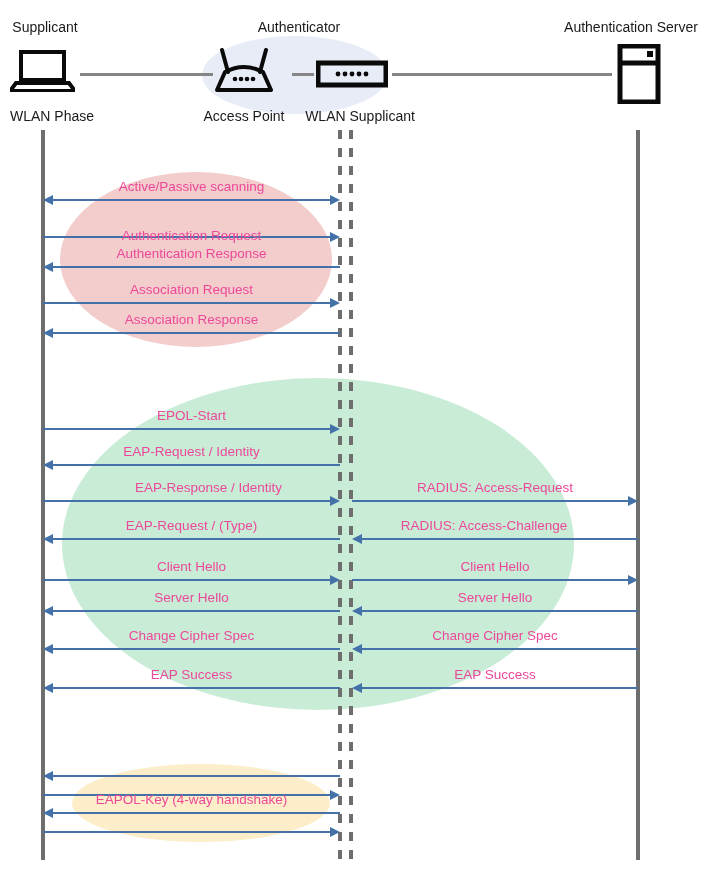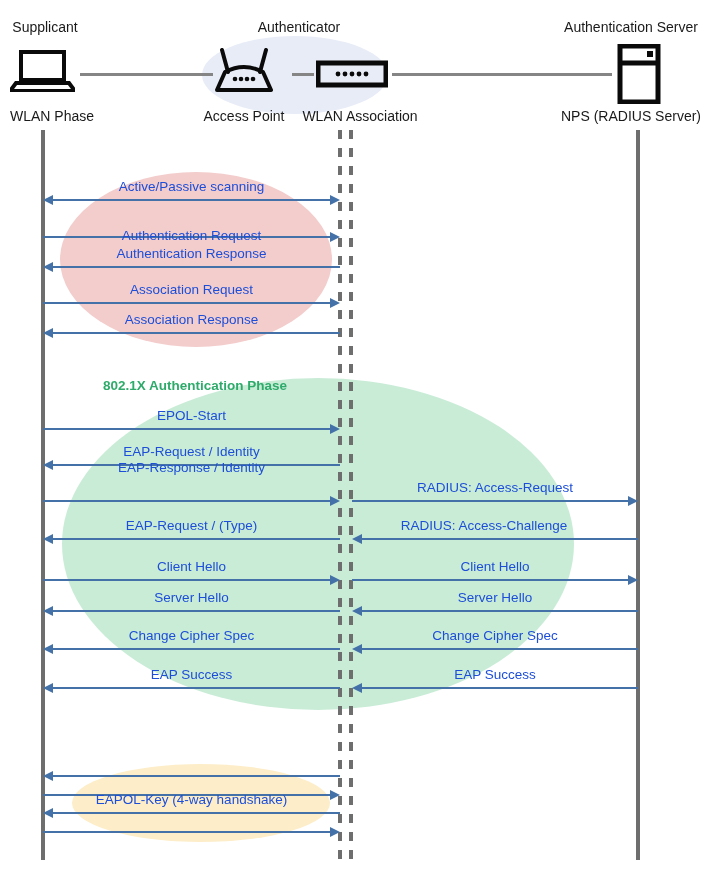--- a/index.html
+++ b/index.html
@@ -81,21 +81,21 @@
     font-weight: 600;
     text-align: center;
     white-space: pre-line;
     line-height: 19px;
   }
 
   
   .msg-label {
     position: absolute;
     font-size: 13.5px;
-    color: #1d4ed8;
+    color: #ec4899;
     text-align: center;
     white-space: nowrap;
   }
   .arrow-line {
     position: absolute;
     height: 2px;
     background: #4472a8;
   }
   .arrow-head {
     position: absolute;
@@ -154,33 +154,31 @@
   <div class="icon-wrap" style="left:617px; top:44px; width:44px; height:60px;">
     <svg viewBox="0 0 44 60" width="44" height="60" aria-hidden="true">
       <rect x="3" y="2" width="38" height="56" fill="none" stroke="#0a0a0a" stroke-width="5"></rect>
       <line x1="3" y1="19" x2="41" y2="19" stroke="#0a0a0a" stroke-width="5"></line>
       <rect x="30" y="7" width="6" height="6" fill="#0a0a0a"></rect>
     </svg>
   </div>
 
   <div class="device-label" style="left:0px; top:108px; width:104px;">WLAN Phase</div>
   <div class="device-label" style="left:190px; top:108px; width:108px;">Access Point</div>
-  <div class="device-label" style="left:300px; top:108px; width:120px;">WLAN Association</div>
-  <div class="device-label" style="left:548px; top:108px; width:166px;">NPS (RADIUS Server)</div>
+  <div class="device-label" style="left:300px; top:108px; width:120px;">WLAN Supplicant</div>
 
   <div class="phase-ellipse pink" style="left:60px; top:172px; width:272px; height:175px;"></div>
   <div class="phase-ellipse green" style="left:62px; top:378px; width:512px; height:332px;"></div>
   <div class="phase-ellipse orange" style="left:72px; top:764px; width:258px; height:78px;"></div>
 
   <div class="lifeline-solid" style="left:41px; top:130px; height:730px;"></div>
   <div class="lifeline-dashed" style="left:338px; top:130px; height:730px;"></div>
   <div class="lifeline-dashed" style="left:349px; top:130px; height:730px;"></div>
   <div class="lifeline-solid" style="left:636px; top:130px; height:730px;"></div>
 
-  <div class="phase-title" style="left:60px; top:376px; width:270px; color:#2eab6b;">802.1X Authentication Phase</div>
 
   <div id="messages-layer">
       <div>
         <div class="arrow-line" style="left: 51px; top: 199px; width: 281px;"></div>
         <div class="arrow-head right" style="left: 330px; top: 195px;"></div>
         <div class="arrow-head left" style="left: 43px; top: 195px;"></div>
         <div class="msg-label" style="left: 41.5px; top: 179px; width: 300px;">Active/Passive scanning</div>
       </div>
       <div>
         <div class="arrow-line" style="left: 43px; top: 236px; width: 289px;"></div>
@@ -208,21 +206,21 @@
         <div class="msg-label" style="left: 41.5px; top: 408px; width: 300px;">EPOL-Start</div>
       </div>
       <div>
         <div class="arrow-line" style="left: 51px; top: 464px; width: 289px;"></div>
         <div class="arrow-head left" style="left: 43px; top: 460px;"></div>
         <div class="msg-label" style="left: 41.5px; top: 444px; width: 300px;">EAP-Request / Identity</div>
       </div>
       <div>
         <div class="arrow-line" style="left: 43px; top: 500px; width: 289px;"></div>
         <div class="arrow-head right" style="left: 330px; top: 496px;"></div>
-        <div class="msg-label" style="left: 41.5px; top: 460px; width: 300px;">EAP-Response / Identity</div>
+        <div class="msg-label" style="left: 41.5px; top: 480px; width: 300px; padding-left: 17px;">EAP-Response / Identity</div>
       </div>
       <div>
         <div class="arrow-line" style="left: 352px; top: 500px; width: 278px;"></div>
         <div class="arrow-head right" style="left: 628px; top: 496px;"></div>
         <div class="msg-label" style="left: 345px; top: 480px; width: 300px;">RADIUS: Access-Request</div>
       </div>
       <div>
         <div class="arrow-line" style="left: 51px; top: 538px; width: 289px;"></div>
         <div class="arrow-head left" style="left: 43px; top: 534px;"></div>
         <div class="msg-label" style="left: 41.5px; top: 518px; width: 300px;">EAP-Request / (Type)</div>

